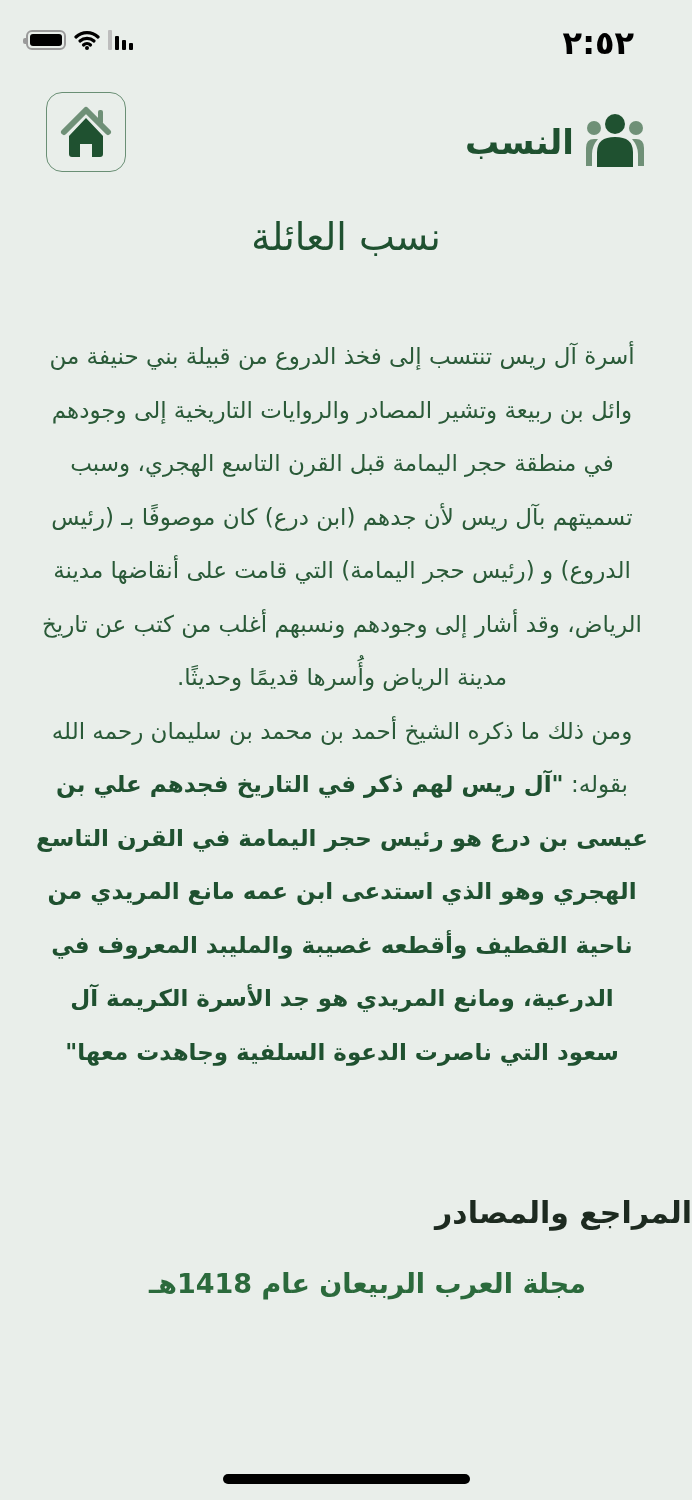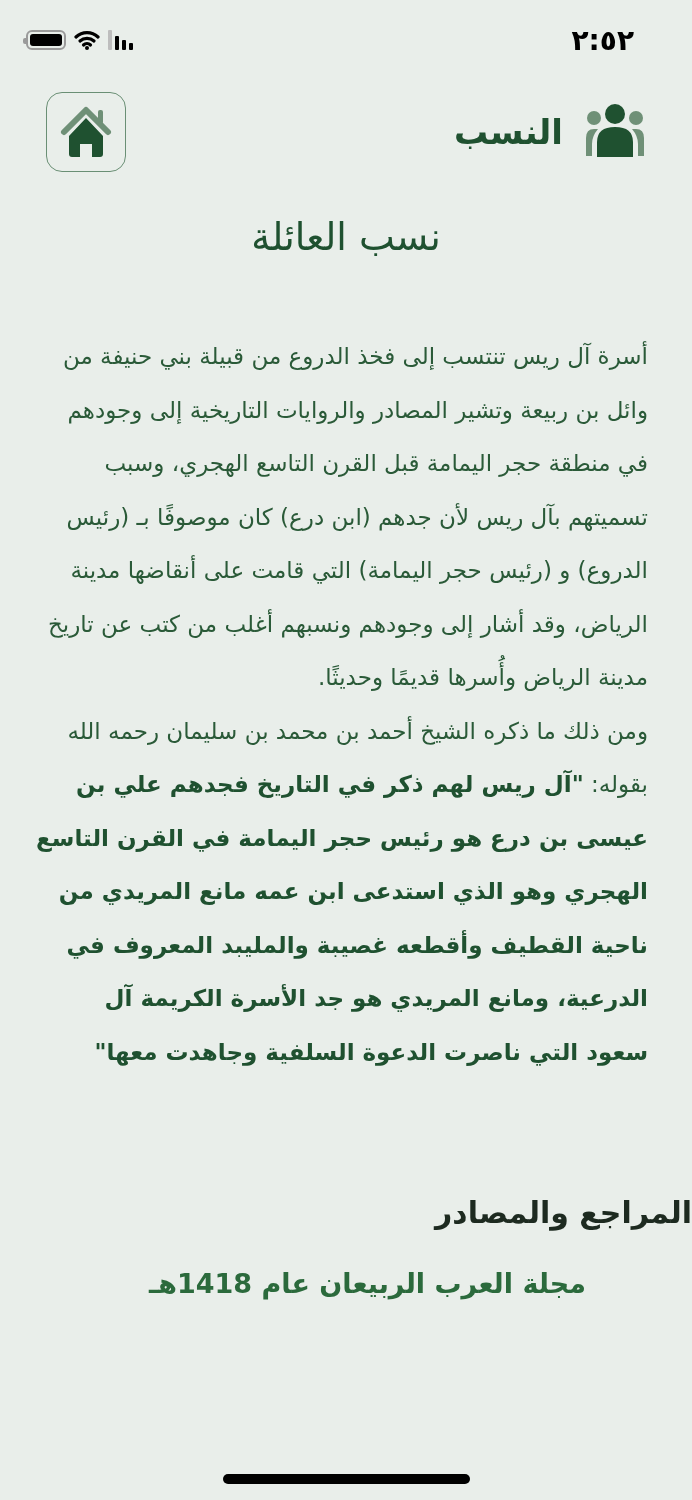--- a/index.html
+++ b/index.html
@@ -17,21 +17,21 @@
     }
     .status-bar {
       position: absolute;
       top: 0; left: 0; right: 0;
       height: 80px;
     }
     .status-time {
       position: absolute;
       right: 58px;
       top: 24px;
-      font-size: 28px;
+      font-size: 32px;
       font-weight: bold;
       color: #000;
       direction: rtl;
     }
     .status-icons {
       position: absolute;
       left: 26px;
       top: 30px;
       display: flex;
       align-items: center;
@@ -91,25 +91,25 @@
       border-radius: 16px;
       box-sizing: border-box;
       display: flex;
       align-items: center;
       justify-content: center;
       cursor: pointer;
     }
     .header-title-wrap {
       position: absolute;
       right: 46px;
-      top: 12px;
+      top: 22px;
       display: flex;
       flex-direction: row-reverse;
       align-items: center;
-      gap: 21px;
+      gap: 10px;
     }
     .header-title {
       font-size: 34px;
       font-weight: bold;
       color: #1f5130;
       direction: rtl;
     }
 
     .page-title {
       position: absolute;
@@ -121,21 +121,21 @@
       color: #1f5130;
       direction: rtl;
     }
 
     .body-text {
       position: absolute;
       top: 330px;
       left: 36px;
       right: 44px;
       direction: rtl;
-      text-align: right;
+      text-align: center;
       font-size: 23px;
       line-height: 53.5px;
       color: #2a5a38;
     }
     .body-text .bold {
       font-weight: bold;
       color: #1f5130;
     }
 
     .refs-title {

